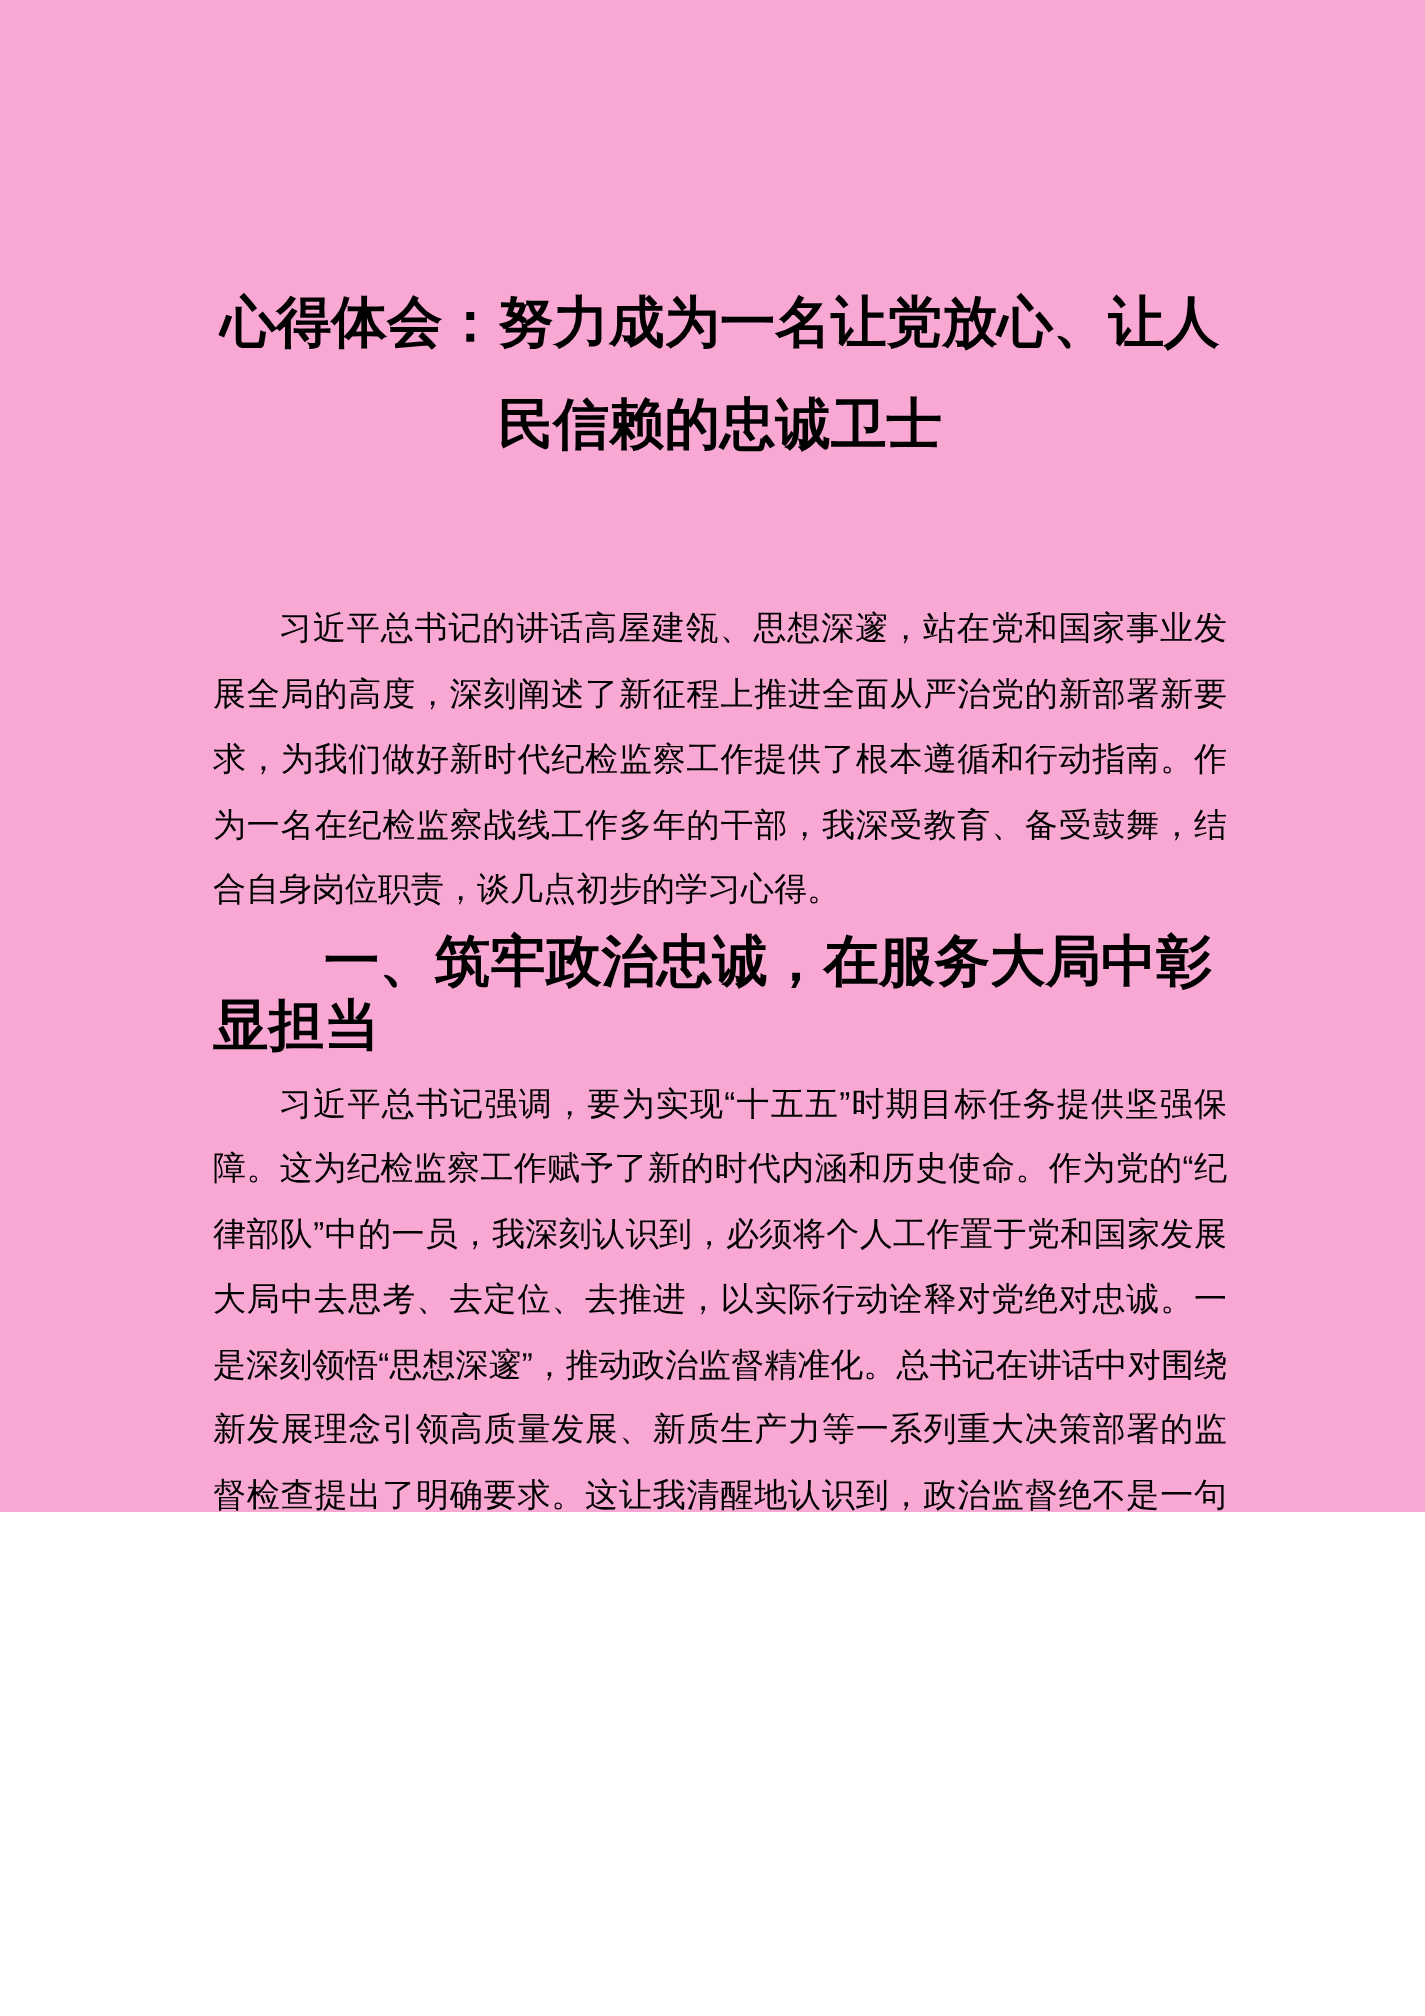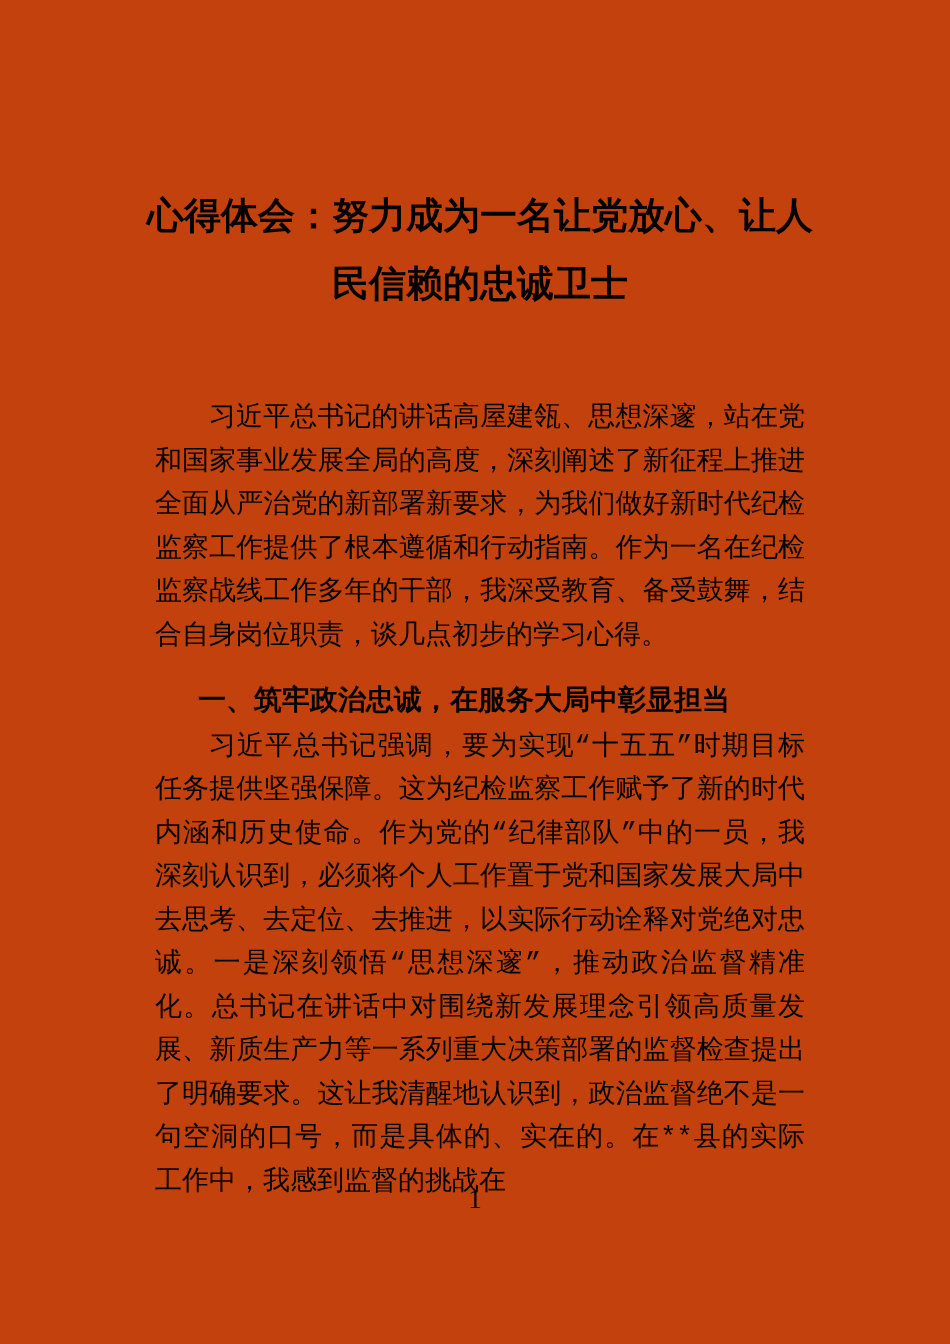--- a/index.html
+++ b/index.html
@@ -3,58 +3,58 @@
 <meta charset="utf-8">
 <style>
   html, body {
     margin: 0;
     padding: 0;
     background: #ffffff;
   }
   .page {
     position: relative;
     width: 950px;
-    height: 1344px;
-    background: #c2410c;
+    height: 1008px;
+    background: #f9a8d4;
     color: #000000;
     overflow: hidden;
     font-family: "Liberation Serif", "DejaVu Serif", serif;
   }
   .content {
     position: absolute;
     left: 142px;
     top: 0;
     width: 676px;
   }
   .doc-title {
     margin: 182px 0 0 0;
     font-size: 37px;
     line-height: 68px;
     font-weight: bold;
     text-align: center;
     font-family: "Liberation Serif", "DejaVu Serif", serif;
   }
   .body-para {
-    margin: 13px;
-    font-size: 27px;
+    margin: 0;
+    font-size: 22px;
     line-height: 43.5px;
     text-align: justify;
     text-justify: inter-ideograph;
     text-indent: 2em;
-    font-family: Liberation Mono, monospace;
+    font-family: Liberation Sans, sans-serif;
   }
   .para1 { margin-top: 79px; }
   .para2 { margin-top: 4px; }
   .section-heading {
-    margin: 20px 0 0 0;
-    font-size: 28px;
+    margin: 8px 0 0 0;
+    font-size: 37px;
     line-height: 43.5px;
     font-weight: bold;
     text-indent: 2em;
-    font-family: Liberation Sans, sans-serif;
+    font-family: Liberation Mono, monospace;
   }
   .page-number {
     position: absolute;
     top: 1182px;
     left: 0;
     width: 100%;
     text-align: center;
     font-size: 27px;
     line-height: 34px;
     font-family: "Liberation Serif", "DejaVu Serif", serif;

